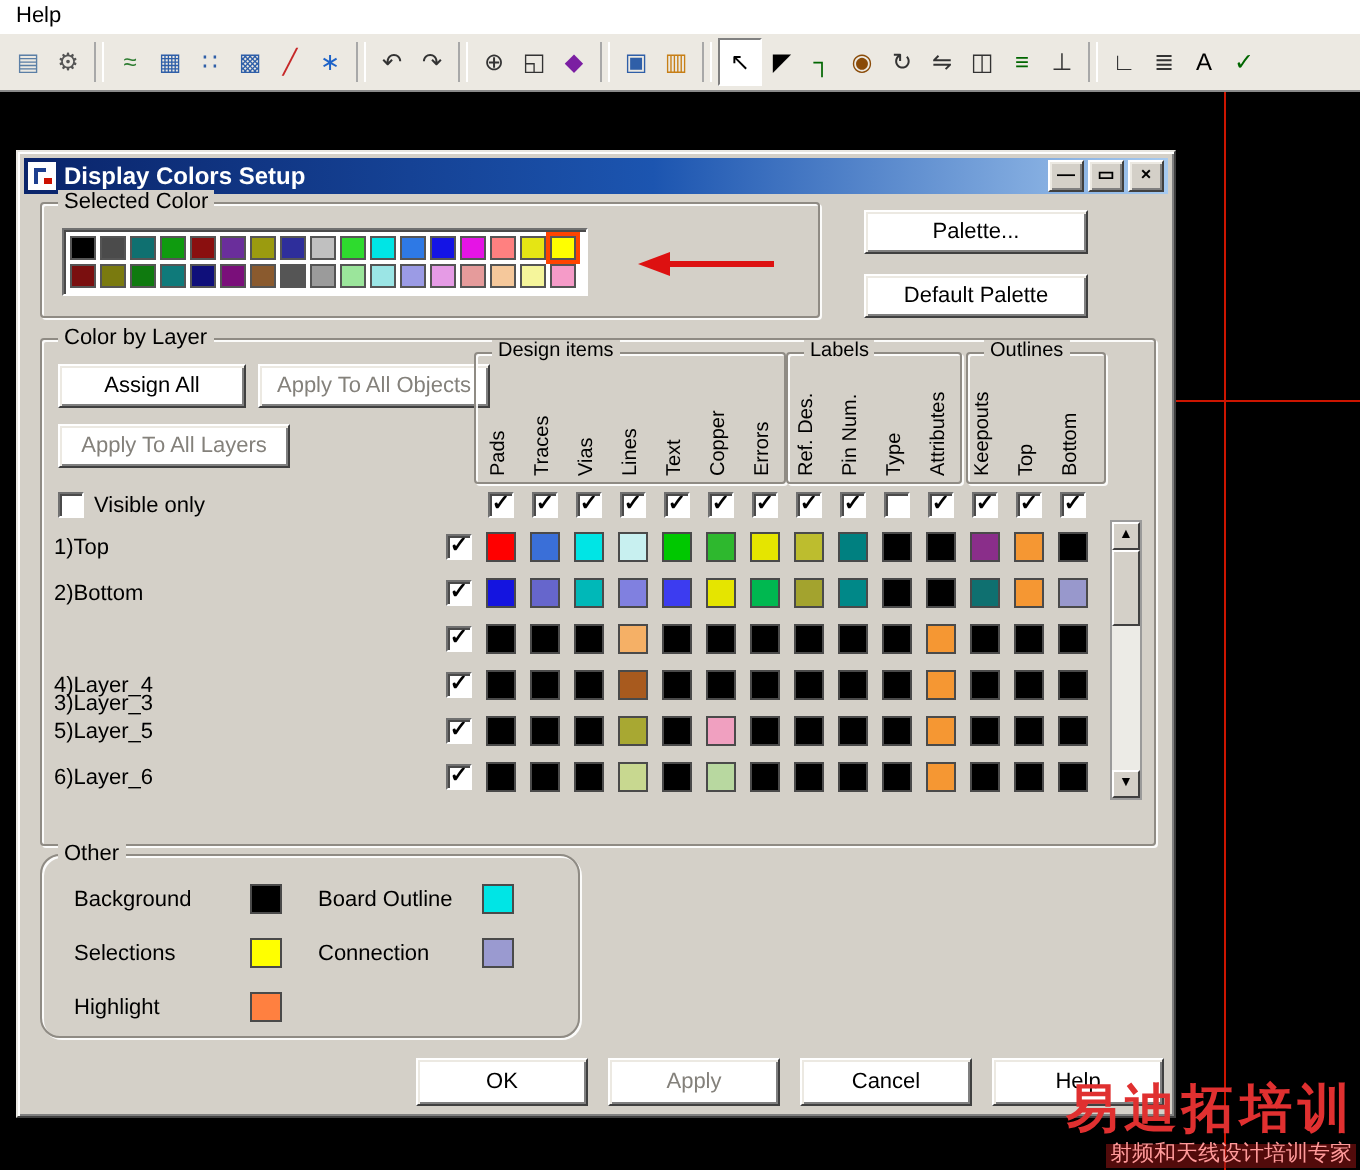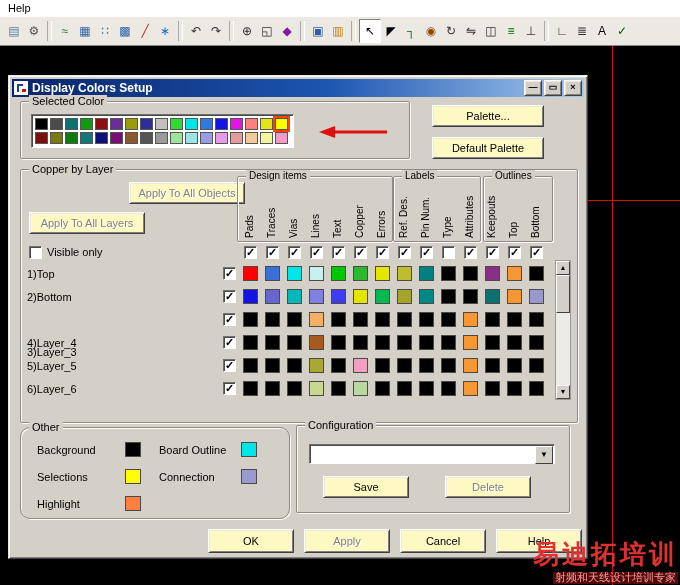--- a/index.html
+++ b/index.html
@@ -37,21 +37,21 @@
   .dlg-icon{width:14px;height:14px;flex:0 0 auto;}
   .tb-btn{width:16px;height:14px;margin-left:2px;background:#d4d0c8;flex:0 0 auto;
     border:1px solid;border-color:#fff #404040 #404040 #fff;
     box-shadow:inset 1px 1px 0 #ece9e2, inset -1px -1px 0 #808080;
     font-size:9px;line-height:12px;text-align:center;font-weight:bold;color:#000;}
   .dlg-body{position:absolute;left:3px;top:21px;right:3px;bottom:3px;}
   
   .group{position:absolute;border:1px solid #8f8b84;border-radius:2px;
     box-shadow:inset 1px 1px 0 rgba(255,255,255,.9), 1px 1px 0 rgba(255,255,255,.9);}
   .legend{position:absolute;top:-7px;left:8px;background:#d4d0c8;padding:0 3px;font-size:11px;white-space:nowrap;}
-  .btn{position:absolute;background:#fef9c3;border:1px solid;border-color:#fff #404040 #404040 #fff;
+  .btn{position:absolute;background:#ffffff;border:1px solid;border-color:#fff #404040 #404040 #fff;
     box-shadow:inset 1px 1px 0 #ece9e2, inset -1px -1px 0 #808080;
     display:flex;align-items:center;justify-content:center;font-size:11px;color:#000;cursor:default;}
   .btn.disabled{color:#84817b;text-shadow:1px 1px 0 #fff;}
   .cb{position:absolute;width:13px;height:13px;background:#fff;box-sizing:border-box;
     border:1px solid #707070;border-right-color:#fff;border-bottom-color:#fff;
     box-shadow:inset 1px 1px 0 #4a4a4a;
     font-size:11px;line-height:11px;text-align:center;font-weight:bold;color:#000;overflow:hidden;}
   .inline-cb{position:static;display:inline-block;vertical-align:-3px;margin-right:5px;}
   
   .palette{position:absolute;left:10px;top:12px;width:255px;background:#fff;padding:3px;
@@ -161,22 +161,23 @@
         <svg class="arrow-callout" viewBox="0 0 74 16">
           <line x1="70" y1="8" x2="16" y2="8" stroke="#dd1111" stroke-width="3"></line>
           <polygon points="2,8 18,2 18,14" fill="#dd1111"></polygon>
         </svg>
       </div>
 
       <div class="btn" style="left:420px;top:8px;width:110px;height:20px;">Palette...</div>
       <div class="btn" style="left:420px;top:40px;width:110px;height:20px;">Default Palette</div>
 
       <div class="group" id="cbl-group" style="left:8px;top:72px;width:556px;height:252px;">
-        <span class="legend">Copper by Layer</span>
-
+        <span class="legend">Color by Layer</span>
+
+        <div class="btn" style="left:8px;top:12px;width:92px;height:20px;">Assign All</div>
         <div class="btn disabled" style="left:108px;top:12px;width:114px;height:20px;">Apply To All Objects</div>
         <div class="btn disabled" style="left:8px;top:42px;width:114px;height:20px;">Apply To All Layers</div>
 
         <div style="position:absolute;left:8px;top:76px;white-space:nowrap;">
           <span class="cb inline-cb" id="visible-only-cb"></span><span>Visible only</span>
         </div>
 
         <div class="group" style="left:216px;top:6px;width:154px;height:64px;">
           <span class="legend" style="font-size:10px;">Design items</span>
         </div>
@@ -328,29 +329,20 @@
         <span class="olabel" style="left:16px;top:43px;">Selections</span>
         <span class="oswatch" style="left: 104px; top: 41px; background: rgb(255, 255, 0);"></span>
         <span class="olabel" style="left:16px;top:70px;">Highlight</span>
         <span class="oswatch" style="left: 104px; top: 68px; background: rgb(255, 128, 64);"></span>
         <span class="olabel" style="left:138px;top:16px;text-align:center;">Board Outline</span>
         <span class="oswatch" style="left: 220px; top: 14px; background: rgb(0, 229, 229);"></span>
         <span class="olabel" style="left:138px;top:43px;">Connection</span>
         <span class="oswatch" style="left: 220px; top: 41px; background: rgb(154, 154, 208);"></span>
       </div>
 
-      <div class="group" style="left:284px;top:328px;width:272px;height:86px;">
-        <span class="legend">Configuration</span>
-        <div class="combo" style="left:12px;top:18px;width:246px;">
-          <span class="combo-value"></span>
-          <span class="combo-btn">▼</span>
-        </div>
-        <div class="btn" style="left:26px;top:50px;width:84px;height:20px;">Save</div>
-        <div class="btn disabled" style="left:148px;top:50px;width:84px;height:20px;">Delete</div>
-      </div>
 
       <div class="btn" style="left:196px;top:432px;width:84px;height:22px;">OK</div>
       <div class="btn disabled" style="left:292px;top:432px;width:84px;height:22px;">Apply</div>
       <div class="btn" style="left:388px;top:432px;width:84px;height:22px;">Cancel</div>
       <div class="btn" style="left:484px;top:432px;width:84px;height:22px;">Help</div>
     </div>
   </div>
 
   <div class="watermark">
     <div class="wm1">易迪拓培训</div>

